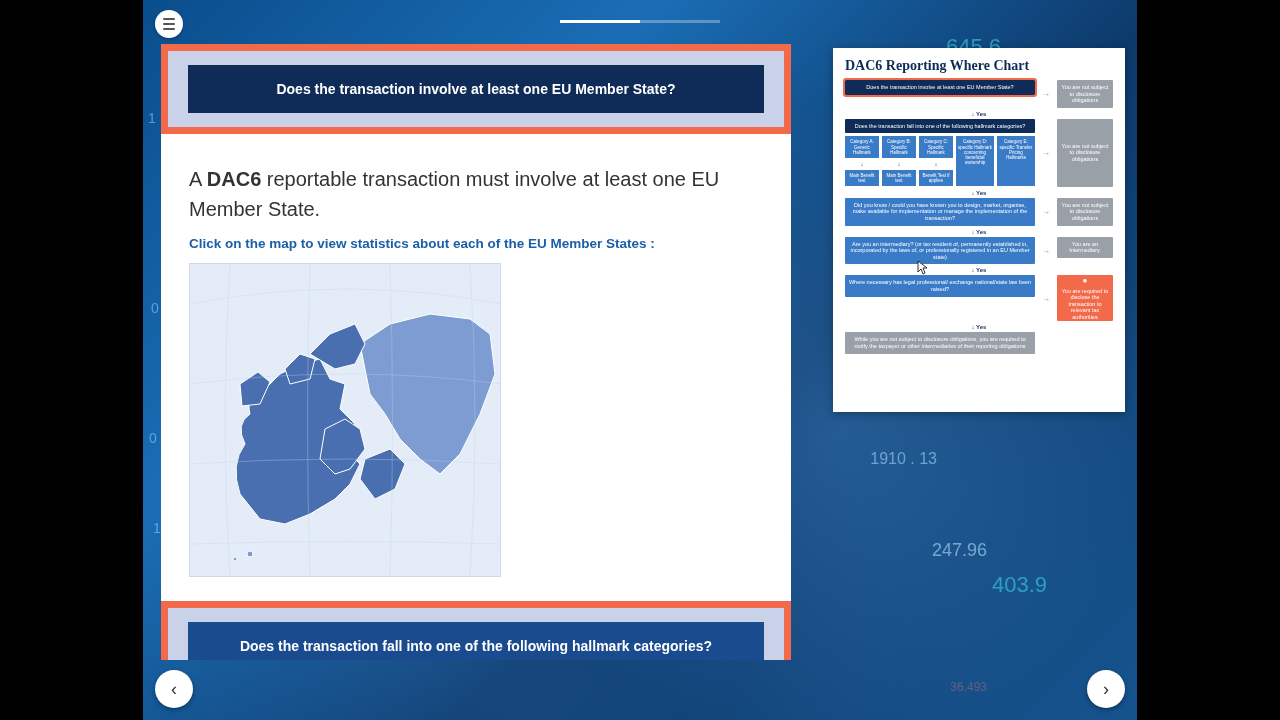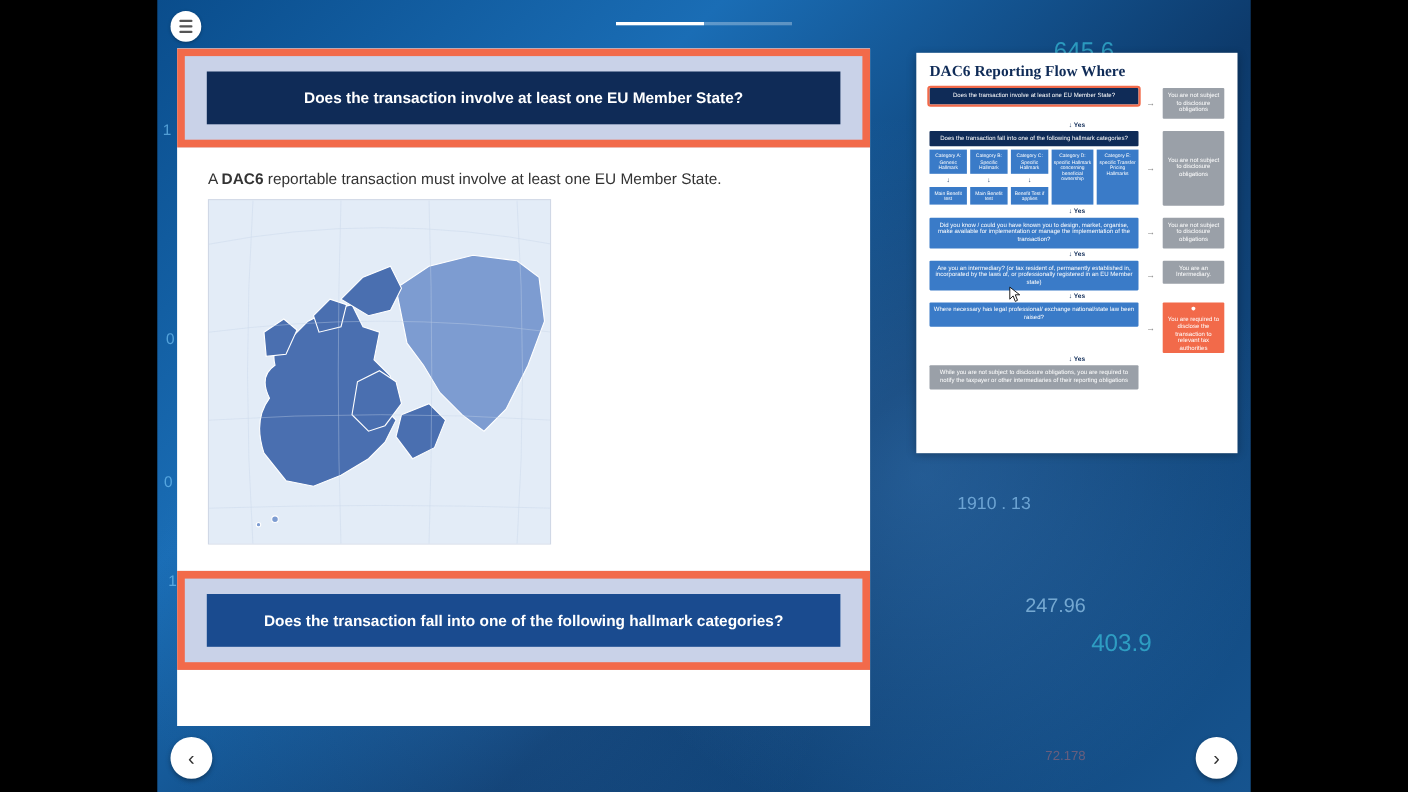--- a/index.html
+++ b/index.html
@@ -23,21 +23,21 @@
   .stage::before {
     content: "";
     position: absolute;
     inset: 0;
     background:
       radial-gradient(circle at 70% 60%, rgba(100,180,255,0.25) 0%, transparent 40%),
       radial-gradient(circle at 30% 80%, rgba(80,160,240,0.2) 0%, transparent 35%);
     pointer-events: none;
   }
   .bg-num { position: absolute; color: #3dd0e8; font-size: 20px; opacity: 0.6; pointer-events: none; font-weight: 300; }
-  .bg-num.a { right: 124px; top: 34px; font-size: 22px; }
+  .bg-num.a { right: 136px; top: 34px; font-size: 22px; }
   .bg-num.b { right: 200px; top: 450px; font-size: 16px; color:#9fd6ff; }
   .bg-num.c { right: 150px; top: 540px; font-size: 18px; color:#b0e0ff;margin-left:48px; }
   .bg-num.d { right: 90px; top: 572px; font-size: 22px; }
   .bg-num.e { left: 5px; top: 110px; font-size: 14px; color:#7fcfff; }
   .bg-num.f { left: 8px; top: 300px; font-size: 14px; color:#7fcfff; }
   .bg-num.g { left: 6px; top: 430px; font-size: 14px; color:#7fcfff; }
   .bg-num.h { left: 10px; top: 520px; font-size: 14px; color:#7fcfff; }
   .bg-num.i { right: 150px; top: 680px; font-size: 12px; color:#ff7a6a; opacity:0.35; }
 
   .menu-btn {
@@ -110,21 +110,21 @@
   }
   .q-block .bar {
     background: #0f2b57;
     color: #fff;
     text-align: center;
     padding: 16px 12px;
     font-size: 14px;
     font-weight: 600;
   }
 
-  .body-text { padding: 18px 28px 8px; color: #333; font-size: 14px; line-height: 1.5; }
+  .body-text { padding: 18px 28px 8px; color: #333; font-size: 20px; line-height: 1.5; margin-top: 12px; }
   .body-text strong { font-weight: 700; }
   .instr { padding: 4px 28px 12px; color: #1a5fa8; font-size: 13.5px; font-weight: 700; }
 
   .map-wrap { padding: 0 28px 24px; }
   .map {
     width: 312px;
     height: 314px;
     background: linear-gradient(#dbe6f5,#e8eff8);
     border: 1px solid #d0d8e6;
     position: relative;
@@ -171,21 +171,21 @@
 <div class="stage">
 
   <div class="bg-num a">645.6</div>
   <div class="bg-num b">1910 . 13</div>
   <div class="bg-num c">247.96</div>
   <div class="bg-num d">403.9</div>
   <div class="bg-num e">1</div>
   <div class="bg-num f">0</div>
   <div class="bg-num g">0</div>
   <div class="bg-num h">1</div>
-  <div class="bg-num i">72.178</div>
+  <div class="bg-num i">36.493</div>
 
   <div class="menu-btn">
     <span></span>
     <span></span>
     <span></span>
   </div>
 
   <div class="progress">
     <div class="seg on"></div>
     <div class="seg on"></div>
@@ -195,20 +195,21 @@
 
   <div class="content-card">
     <div class="q-block">
       <div class="bar">Does the transaction involve at least one EU Member State?</div>
     </div>
 
     <p class="body-text">
       <span>A </span><strong>DAC6</strong><span> reportable transaction must involve at least one EU Member State.</span>
     </p>
 
+    <p class="instr">Click on the map to view statistics about each of the EU Member States :</p>
 
     <div class="map-wrap">
       <div class="map">
         <svg viewBox="0 0 312 314" width="312" height="314">
           <rect x="0" y="0" width="312" height="314" fill="#e3ecf7"></rect>
 
           <g fill="#4a6fb0" stroke="#fff" stroke-width="1">
             <path d="M50 230 Q40 200 55 180 Q45 160 60 150 Q55 130 75 125 L90 110 L110 100 L130 95 L140 115 L155 120 L150 145 L165 160 L155 185 L170 200 L160 220 L145 235 L120 250 L95 260 L70 255 Z"></path>
             <path d="M170 80 L200 60 L240 50 L280 55 L300 70 L305 110 L290 150 L270 190 L250 210 L230 195 L210 175 L195 150 L180 130 L175 105 Z" fill="#7d9cd1"></path>
             <path d="M120 90 L140 70 L165 60 L175 80 L165 100 L145 105 Z"></path>
@@ -233,21 +234,21 @@
         </svg>
       </div>
     </div>
 
     <div class="q-block" style="margin-top:0;">
       <div class="bar" style="background:#1a4b8f;">Does the transaction fall into one of the following hallmark categories?</div>
     </div>
   </div>
 
   <div class="flow-card">
-    <div class="flow-title">DAC6 Reporting Flow Where</div>
+    <div class="flow-title">DAC6 Reporting Where Chart</div>
 
     <div class="flow-row">
       <div class="flow-left">
           <div class="fbox navy hl">Does the transaction involve at least one EU Member State?</div>
         </div>
       <div class="flow-arrow-r">→</div>
       <div class="flow-right">
           <div class="fbox gray">You are not subject to disclosure obligations</div>
         </div>
     </div>

